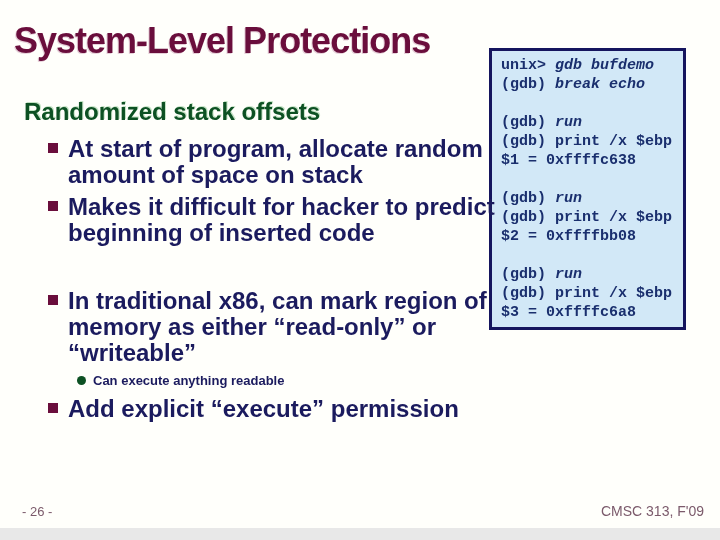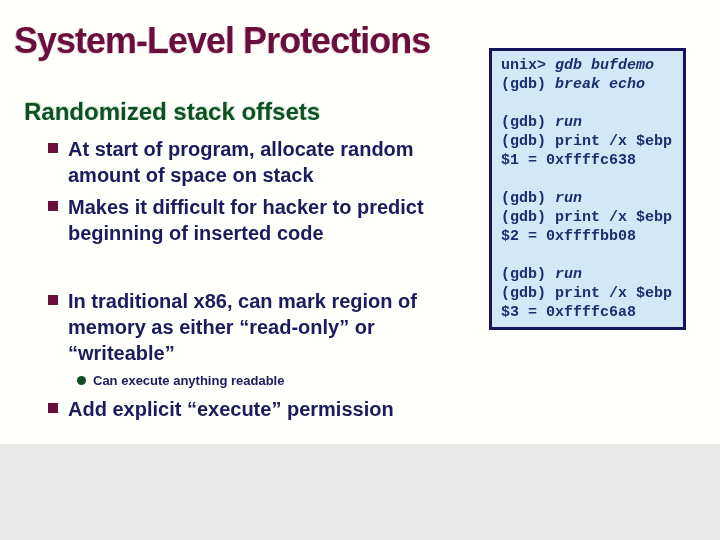--- a/index.html
+++ b/index.html
@@ -8,21 +8,21 @@
     --navy:#1b1b5e;
     --code-navy:#1a2f6e;
     --code-bg:#d2e8f7;
     --code-border:#15155e;
     --footer:#7b5a6b;
     --bg:#fffffb;
   }
   *{margin:0;padding:0;box-sizing:border-box}
   html,body{width:720px;height:540px}
   body{font-family:"Liberation Sans",sans-serif;background:#e8e8e8}
-  .slide{position:relative;width:720px;height:444px;background:var(--bg);overflow:hidden}
+  .slide{position:relative;width:720px;height:528px;background:var(--bg);overflow:hidden}
 
   .title{
     position:absolute;left:14px;top:20px;
     font-size:36px;font-weight:bold;letter-spacing:-1px;
     color:var(--maroon);
     text-shadow:-1px 1px 0 rgba(200,150,175,.45);
     white-space:nowrap;
   }
 
   .section{position:absolute;left:24px;width:460px}
@@ -30,21 +30,21 @@
   .sec2{top:288px}
   .sec-heading{
     font-size:24px;font-weight:bold;color:var(--green);
     text-shadow:1px -1px 0 #c5e3c5;
     margin-bottom:10px;white-space:nowrap;
   }
   .bullets{margin-left:24px}
   .bullet{display:flex;align-items:flex-start;margin-bottom:6px}
   .sq{flex:0 0 10px;height:10px;background:var(--maroon);margin:7px 10px 0 0}
   .dot{flex:0 0 9px;height:9px;border-radius:50%;background:var(--green);margin:6px 7px 0 0}
-  .btxt{color:var(--navy);font-weight:bold;font-size:20px;line-height:26px}
+  .btxt{color:var(--navy);font-weight:bold;font-size:24px;line-height:26px}
   .bline{display:block;white-space:nowrap}
   .subbullet{margin-left:29px;margin-top:-2px;margin-bottom:4px}
   .subbullet .btxt{font-size:13px;line-height:22px}
 
   .code-box{
     position:absolute;left:489px;top:48px;width:197px;height:282px;
     background:var(--code-bg);
     border:3px solid var(--code-border);
     padding:5px 9px 0 9px;
   }

